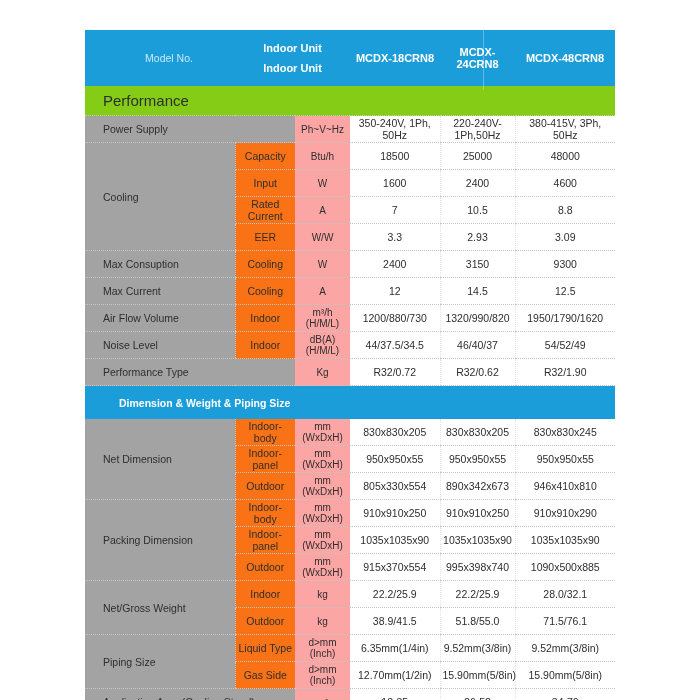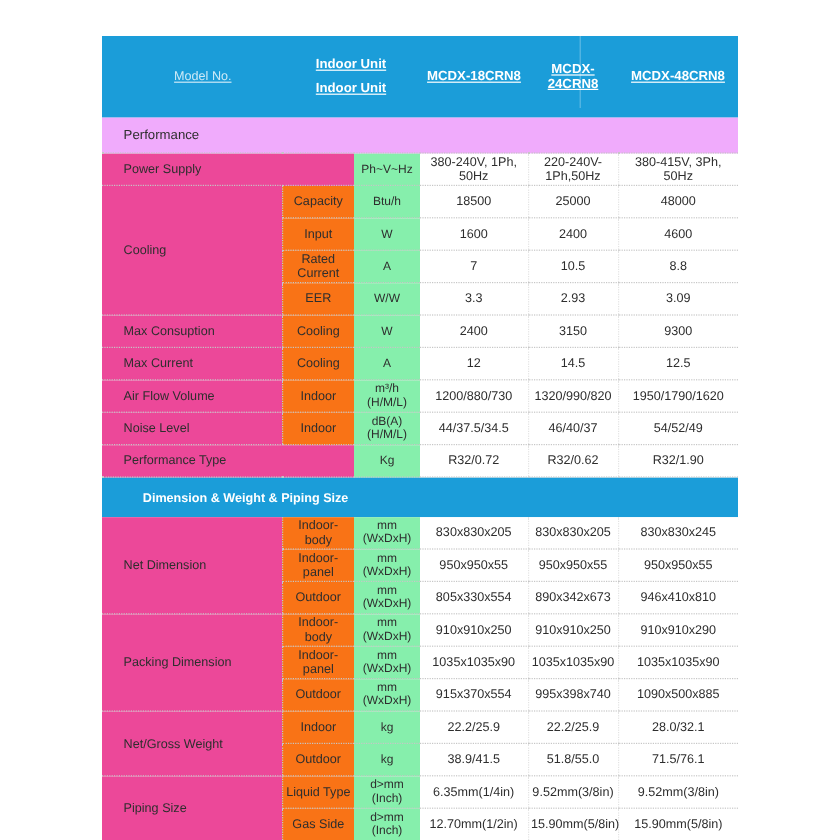--- a/index.html
+++ b/index.html
@@ -6,47 +6,47 @@
   body{
     width:700px;height:700px;background:#ffffff;overflow:hidden;
     font-family:"Liberation Sans","DejaVu Sans",sans-serif;color:#2e2e2e;
     position:relative;
   }
   .sheet{position:absolute;left:85px;top:30px;width:530px}
   table.spec{border-collapse:collapse;table-layout:fixed;width:530px}
 
   
   thead th{
-    background:#1B9DD9;color:#ffffff;height:68px;vertical-align:middle;
-    font-size:11px;font-weight:bold;text-align:center;padding:0;text-decoration:underline;
+    background:#1B9DD9;color:#ffffff;height:56px;vertical-align:middle;
+    font-size:11px;font-weight:bold;text-align:center;padding:0;
   }
   th.model-no{
     text-align:center;padding-left:18px;font-weight:normal;
     color:rgba(255,255,255,0.78);font-size:10.5px;
   }
   th.unit-head div{line-height:1.85;font-size:11px}
   .head-seam{
     position:absolute;left:398px;top:0;width:1px;height:60px;
     background:rgba(255,255,255,0.3);pointer-events:none;
   }
 
   
   tbody td{
     font-size:10.5px;height:26px;vertical-align:middle;text-align:center;
     border-bottom:1px dotted #c6c6c6;padding:0 2px;color:#2e2e2e;
   }
-  td.lbl{background:#ec4899;text-align:left;padding-left:18px}
+  td.lbl{background:#a3a3a3;text-align:left;padding-left:18px}
   td.sub{background:#f97316;border-left:1px dotted #c6c6c6}
-  td.unit{background:#86efac;font-size:10px}
+  td.unit{background:#fca5a5;font-size:10px}
   td.val{background:#ffffff}
   td.val.vline{border-left:1px dotted #e3e3e3}
 
   tr.section-gray td{
-    background:#f0abfc;text-align:left;padding-left:18px;height:29px;
-    font-size:11px;color:#2e2e2e;
+    background:#84cc16;text-align:left;padding-left:18px;height:29px;
+    font-size:15px;color:#2e2e2e;
   }
   tr.section-blue td{
     background:#1B9DD9;color:#ffffff;text-align:left;padding-left:34px;
     height:33px;font-size:10.5px;font-weight:bold;border-bottom:none;
   }
 </style>
 </head>
 <body>
 
 <div class="sheet">
@@ -71,21 +71,21 @@
         <th>MCDX-48CRN8</th>
       </tr>
     </thead>
     <tbody id="spec-body">
         <tr class="section-gray">
           <td colspan="6">Performance</td>
         </tr>
         <tr>
           <td class="lbl" rowspan="1" colspan="2">Power Supply</td>
           <td class="unit">Ph~V~Hz</td>
-          <td class="val">380-240V, 1Ph, 50Hz</td>
+          <td class="val">350-240V, 1Ph, 50Hz</td>
           <td class="val vline">220-240V-1Ph,50Hz</td>
           <td class="val vline">380-415V, 3Ph, 50Hz</td>
         </tr>
         <tr>
           <td class="lbl" rowspan="4">Cooling</td>
           <td class="sub">Capacity</td>
           <td class="unit">Btu/h</td>
           <td class="val">18500</td>
           <td class="val vline">25000</td>
           <td class="val vline">48000</td>

